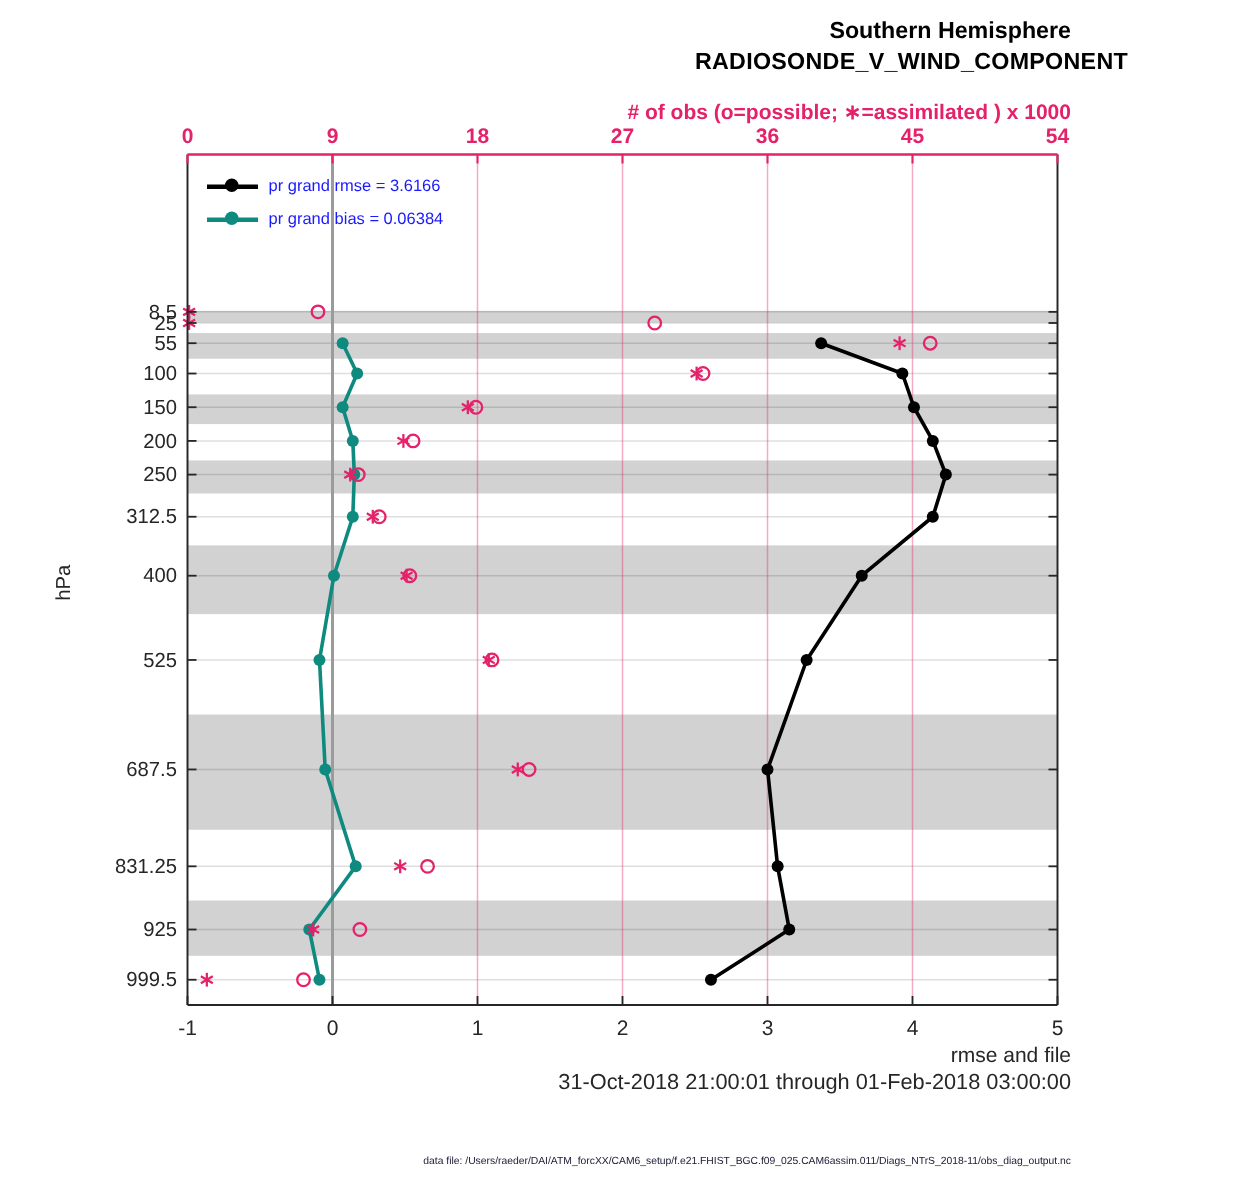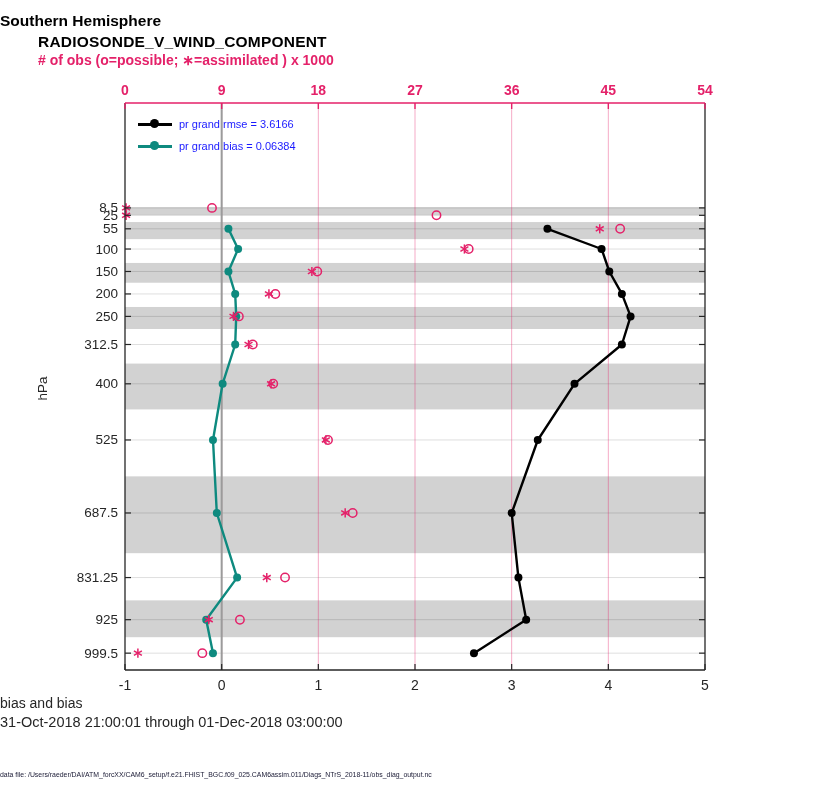--- a/index.html
+++ b/index.html
@@ -1,22 +1,22 @@
 <!DOCTYPE html>
 <html><head>
 <meta charset="utf-8">
 <style>
   html,body{margin:0;padding:0;background:#ffffff;}
   #page{position:relative;width:830px;height:800px;background:#fff;overflow:hidden;
         font-family:"Liberation Sans",sans-serif;}
   .abs{position:absolute;}
-  .ctr{left:0;width:714px;text-align:left;}
+  .ctr{left:0;width:714px;text-align:right;}
   #title1{top:12px;font-size:15.5px;font-weight:bold;color:#000;}
   #title2{top:33px;font-size:15.5px;font-weight:bold;color:#000;letter-spacing:.2px;margin-left:38px;}
-  #topAxisLabel{top:52px;font-size:14px;font-weight:bold;padding-left:38px;}
+  #topAxisLabel{top:66px;font-size:14px;font-weight:bold;}
   #legend{left:138px;top:113px;}
   .legend-row{display:flex;align-items:center;height:22px;}
   .legend-swatch{position:relative;width:34px;height:3px;}
   .legend-swatch .dot{position:absolute;left:12px;top:-3.5px;width:9px;height:9px;border-radius:50%;}
   .legend-label{margin-left:7px;font-size:11px;}
   #ylabel{left:-18px;top:381px;width:120px;text-align:center;font-size:13.5px;color:#262626;
           transform:rotate(-90deg);}
   #xlabel{top:695px;font-size:14px;color:#262626;}
   #dateline{top:714px;font-size:14.5px;color:#262626;}
   #footer{top:771px;font-size:6.9px;color:#20203a;}
@@ -226,17 +226,17 @@
     </div>
     <div class="legend-row">
       <span class="legend-swatch" style="background: rgb(14, 138, 127);">
           <span class="dot" style="background: rgb(14, 138, 127);"></span>
         </span>
       <span class="legend-label" style="color: rgb(26, 26, 255);">pr grand bias = 0.06384</span>
     </div>
   </div>
 
   <div id="ylabel" class="abs">hPa</div>
-  <div id="xlabel" class="abs ctr">bias and bias</div>
-  <div id="dateline" class="abs ctr">31-Oct-2018 21:00:01 through 01-Dec-2018 03:00:00</div>
+  <div id="xlabel" class="abs ctr">rmse and file</div>
+  <div id="dateline" class="abs ctr">31-Oct-2018 21:00:01 through 01-Feb-2018 03:00:00</div>
   <div id="footer" class="abs ctr">data file: /Users/raeder/DAI/ATM_forcXX/CAM6_setup/f.e21.FHIST_BGC.f09_025.CAM6assim.011/Diags_NTrS_2018-11/obs_diag_output.nc</div>
 
 </div>
 
 </body></html>

